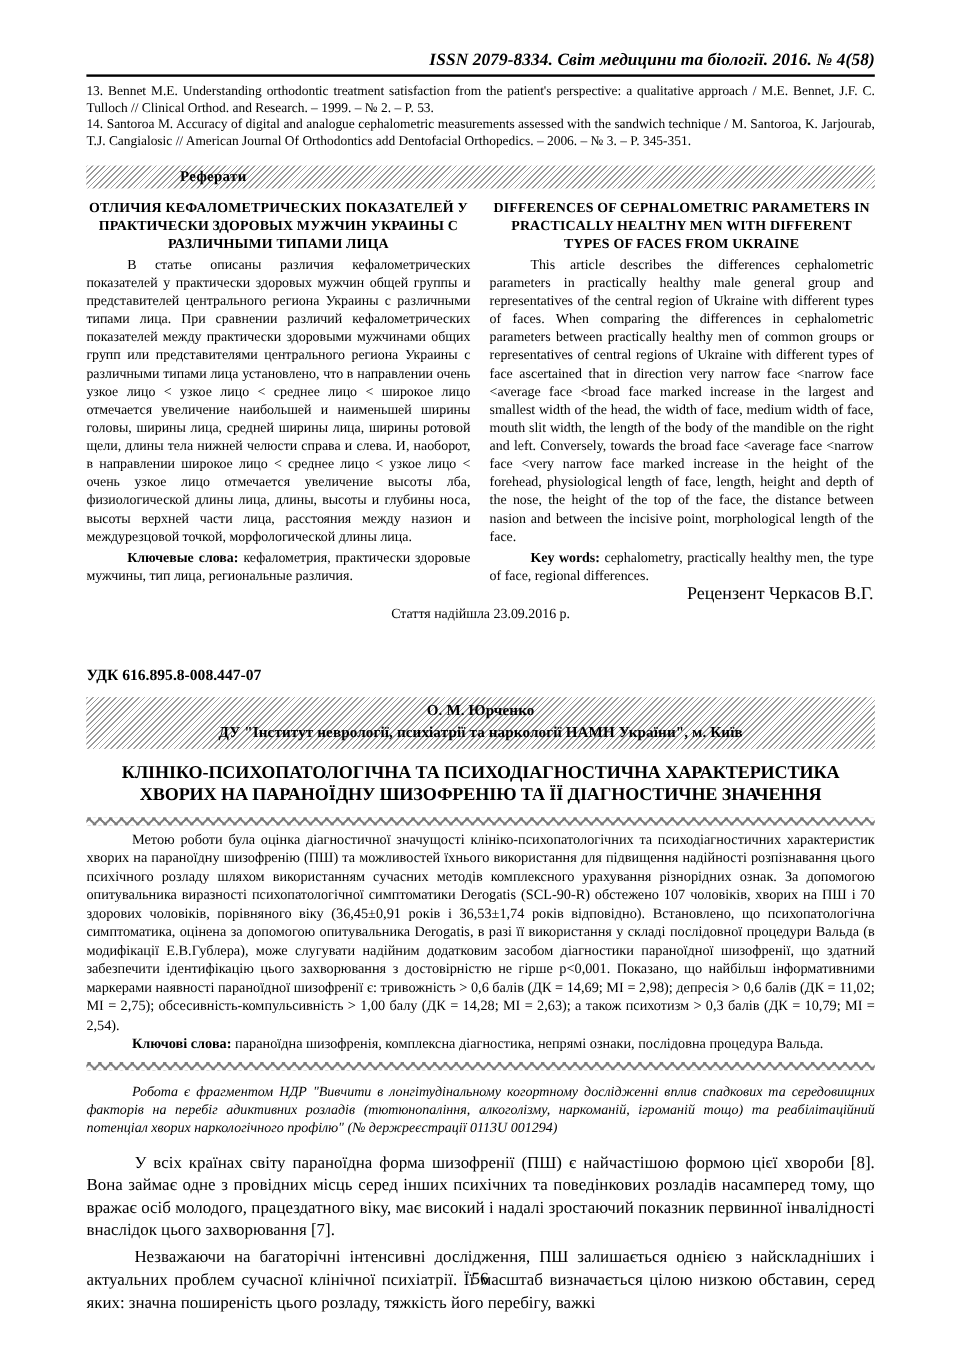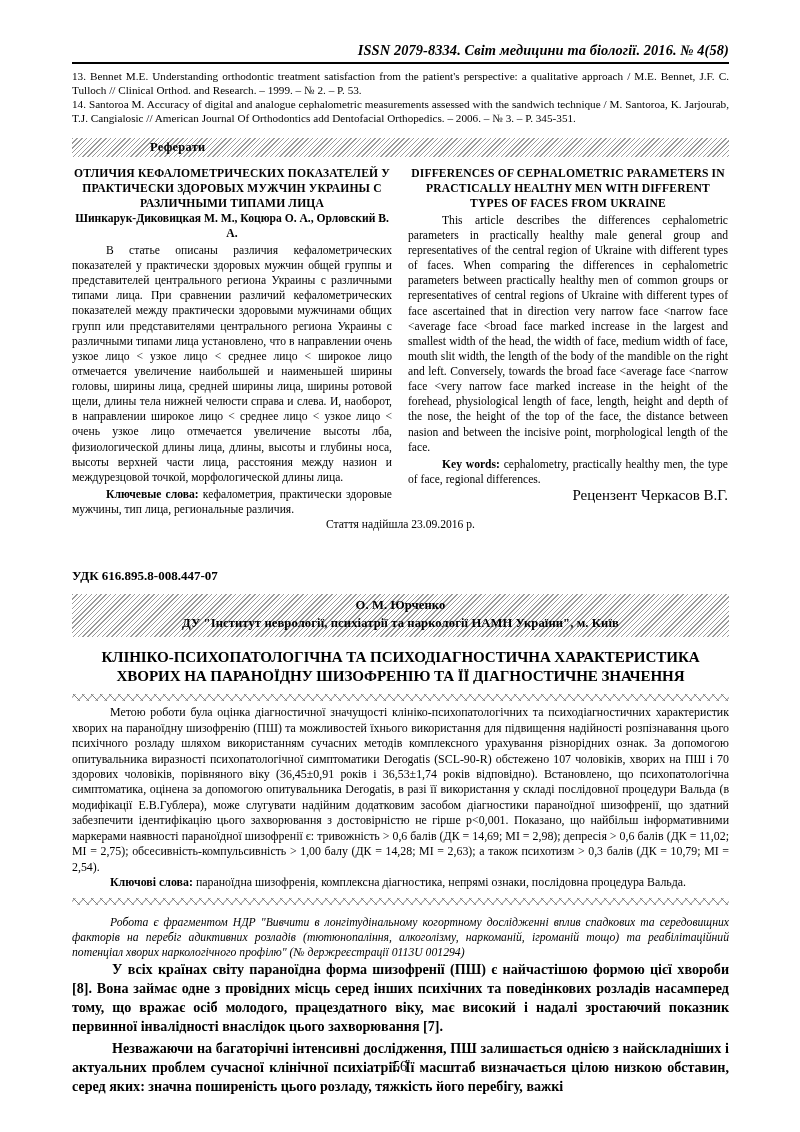--- a/index.html
+++ b/index.html
@@ -174,21 +174,21 @@
     text-align: justify;
     margin-top: 10px;
   }
   .ndr-note .indent { display: inline-block; width: 38px; }
 
   
   .body-text {
     font-size: 14.1px;
     line-height: 1.33;
     text-align: justify;
-    font-weight: bold;
+    margin-top: 13px;
   }
   .body-text p { margin: 0 0 0 0; }
   .body-text .indent { display: inline-block; width: 40px; }
   .body-text p + p { margin-top: 4px; }
 
   
   .page-number {
     position: absolute;
     left: 0;
     right: 0;
@@ -211,21 +211,20 @@
       <p>14. Santoroa M. Accuracy of digital and analogue cephalometric measurements assessed with the sandwich technique / M. Santoroa, K. Jarjourab, T.J. Cangialosic // American Journal Of Orthodontics add Dentofacial Orthopedics. – 2006. – № 3. – P. 345-351.</p>
     </div>
 
     <div class="hatch-band">
       <span class="band-label">Реферати</span>
     </div>
 
     <div class="abs-cols">
       <div class="abs-col">
         <div class="abs-title">ОТЛИЧИЯ КЕФАЛОМЕТРИЧЕСКИХ ПОКАЗАТЕЛЕЙ У ПРАКТИЧЕСКИ ЗДОРОВЫХ МУЖЧИН УКРАИНЫ С РАЗЛИЧНЫМИ ТИПАМИ ЛИЦА</div>
-        <div class="abs-authors">Шинкарук-Диковицкая М. М., Коцюра О. А., Орловский В. А.</div>
         <div class="abs-body"><span class="indent"></span><span>В статье описаны различия кефалометрических показателей у практически здоровых мужчин общей группы и представителей центрального региона Украины с различными типами лица. При сравнении различий кефалометрических показателей между практически здоровыми мужчинами общих групп или представителями центрального региона Украины с различными типами лица установлено, что в направлении очень узкое лицо &lt; узкое лицо &lt; среднее лицо &lt; широкое лицо отмечается увеличение наибольшей и наименьшей ширины головы, ширины лица, средней ширины лица, ширины ротовой щели, длины тела нижней челюсти справа и слева. И, наоборот, в направлении широкое лицо &lt; среднее лицо &lt; узкое лицо &lt; очень узкое лицо отмечается увеличение высоты лба, физиологической длины лица, длины, высоты и глубины носа, высоты верхней части лица, расстояния между назион и междурезцовой точкой, морфологической длины лица.</span></div>
         <div class="abs-body"><span class="indent"></span><span class="kw">Ключевые слова:</span> <span>кефалометрия, практически здоровые мужчины, тип лица, региональные различия.</span></div>
       </div>
       <div class="abs-col">
         <div class="abs-title">DIFFERENCES OF CEPHALOMETRIC PARAMETERS IN PRACTICALLY HEALTHY MEN WITH DIFFERENT TYPES OF FACES FROM UKRAINE</div>
         <div class="abs-body"><span class="indent"></span><span>This article describes the differences cephalometric parameters in practically healthy male general group and representatives of the central region of Ukraine with different types of faces. When comparing the differences in cephalometric parameters between practically healthy men of common groups or representatives of central regions of Ukraine with different types of face ascertained that in direction very narrow face &lt;narrow face &lt;average face &lt;broad face marked increase in the largest and smallest width of the head, the width of face, medium width of face, mouth slit width, the length of the body of the mandible on the right and left. Conversely, towards the broad face &lt;average face &lt;narrow face &lt;very narrow face marked increase in the height of the forehead, physiological length of face, length, height and depth of the nose, the height of the top of the face, the distance between nasion and between the incisive point, morphological length of the face.</span></div>
         <div class="abs-body"><span class="indent"></span><span class="kw">Key words:</span> <span>cephalometry, practically healthy men, the type of face, regional differences.</span></div>
         <div class="abs-sig">Рецензент Черкасов В.Г.</div>
       </div>
     </div>

